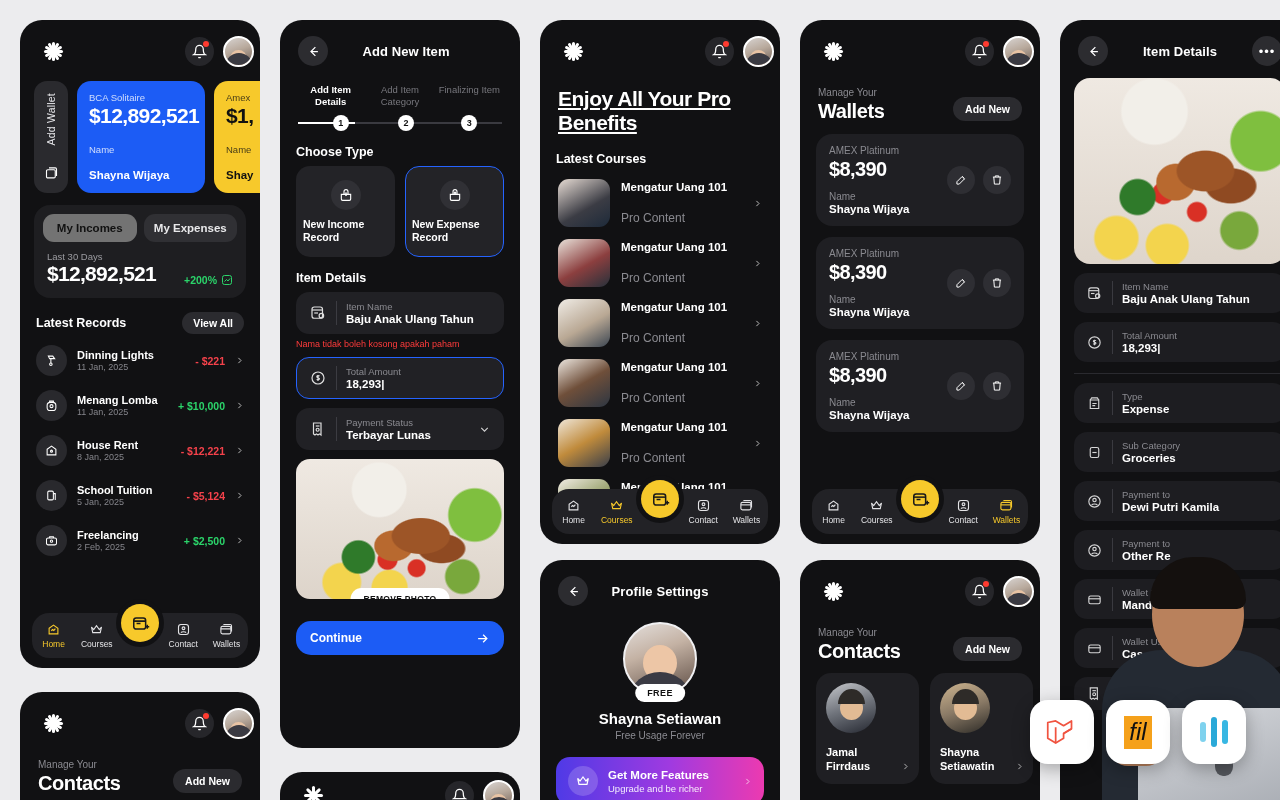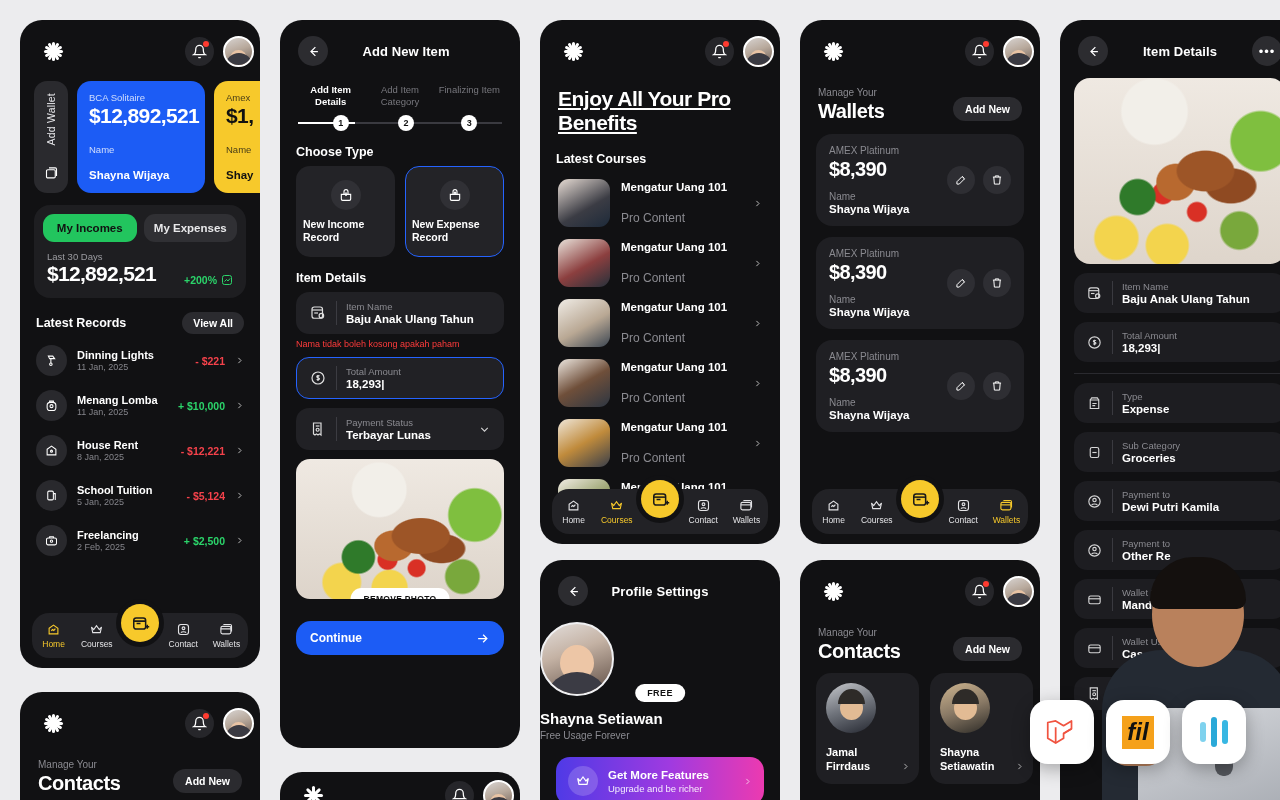--- a/index.html
+++ b/index.html
@@ -101,21 +101,21 @@
     margin: 12px 14px 0 14px; background: #1e1e21;
     border-radius: 16px; padding: 9px 9px 12px 9px;
   }
   .seg {
     display: flex; gap: 7px;
   }
   .seg > div {
     flex: 1; text-align: center; border-radius: 11px;
     padding: 8px 0; font-size: 11.5px; font-weight: 700;
   }
-  .seg .on { background: #22c55e; color: #111; }
+  .seg .on { background: #737373; color: #111; }
   .seg .off { background: #303034; color: #e8e8ea; }
   .sum-label { font-size: 9.5px; color: #9b9b a0; }
   .sum-label { font-size: 9.5px; color: #9b9ba0; margin: 9px 0 0 4px; }
   .sum-row { display: flex; align-items: flex-end; justify-content: space-between; padding: 0 4px; }
   .sum-amount { font-size: 21px; font-weight: 800; letter-spacing: -.7px; }
   .sum-delta { display: flex; align-items: center; gap: 4px; color: #2bd46a; font-size: 10.5px; font-weight: 700; }
   .sum-delta svg { width: 12px; height: 12px; }
 
   .sec-head {
     display: flex; align-items: center; justify-content: space-between;
@@ -272,21 +272,21 @@
   .ct6 { background: linear-gradient(150deg,#f1ece4,#9aa36f 50%,#343d46); }
   .course-body { flex: 1; min-width: 0; }
   .course-name { font-size: 11.5px; font-weight: 700; }
   .course-sub { font-size: 12px; color: #8a8a90; margin-top: 18px; }
 
   
   #screen-profile { left: 540px; top: 560px; width: 240px; height: 240px;
      border-radius: 22px 22px 0 0; }
   .profile-head { display: flex; align-items: center; padding: 16px 18px 0 18px; }
   .profile-head .screen-title { flex: 1; text-align: center; margin-left: -30px; }
-  .pf-avatar-wrap { display: flex; flex-direction: column; margin-top: 16px; position: relative; }
+  .pf-avatar-wrap { display: flex; flex-direction: column; align-items: center; margin-top: 16px; position: relative; }
   .pf-avatar {
     width: 74px; height: 74px; border-radius: 50%; overflow: hidden; position: relative;
     background: linear-gradient(160deg,#e3dedb 0%, #c4b2a4 40%, #5d4c43 100%);
     border: 2px solid #f0f0f2;
   }
   .pf-avatar::after {
     content: ""; position: absolute; left: 50%; top: 30%;
     width: 34px; height: 36px; margin-left: -17px; border-radius: 50%;
     background: #edc6a6;
   }
@@ -434,21 +434,21 @@
     background: #b9815c; border-radius: 24px 24px 18px 18px;
   }
   .app-icons {
     position: absolute; left: 1030px; top: 700px; display: flex; gap: 12px;
   }
   .app-ic {
     width: 64px; height: 64px; border-radius: 18px; background: #fff;
     display: flex; align-items: center; justify-content: center;
     box-shadow: 0 5px 18px rgba(0,0,0,.3);
   }
-  .app-ic.fil { font-weight: 700; font-size: 24px; color: #111; }
+  .app-ic.fil { font-weight: 400; font-size: 24px; color: #111; }
   .fil-box { background: #f5a11b; padding: 2px 5px 3px 5px; font-style: italic; }
   .bars { display: flex; align-items: center; gap: 5px; height: 30px; }
   .bars i { width: 6px; border-radius: 3px; display: block; }
 </style>
 </head>
 <body>
 
 <div class="stage">
 
   <div class="phone" id="screen-home">

